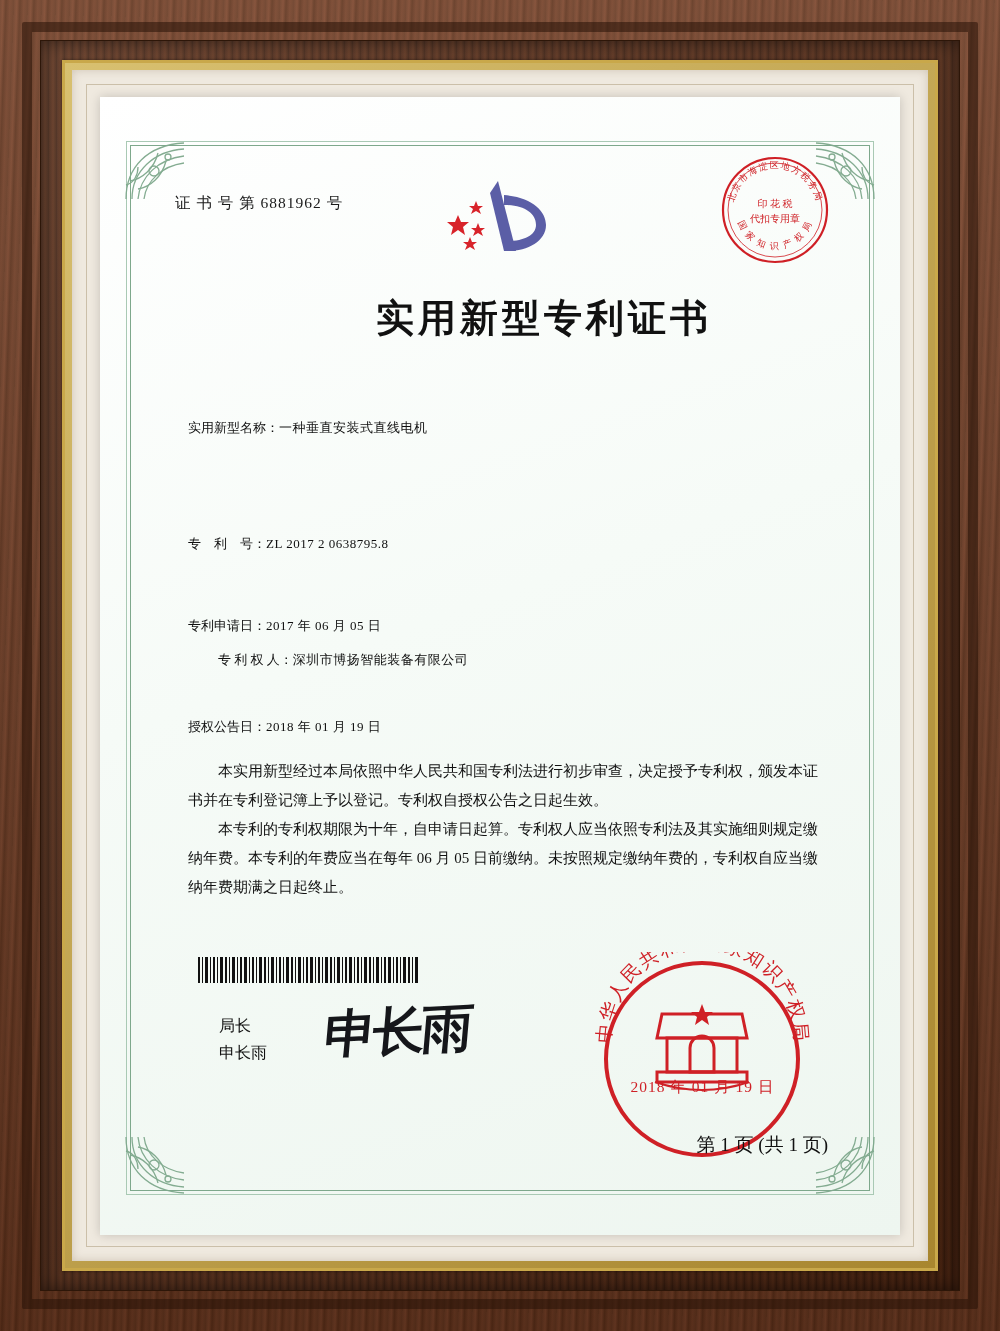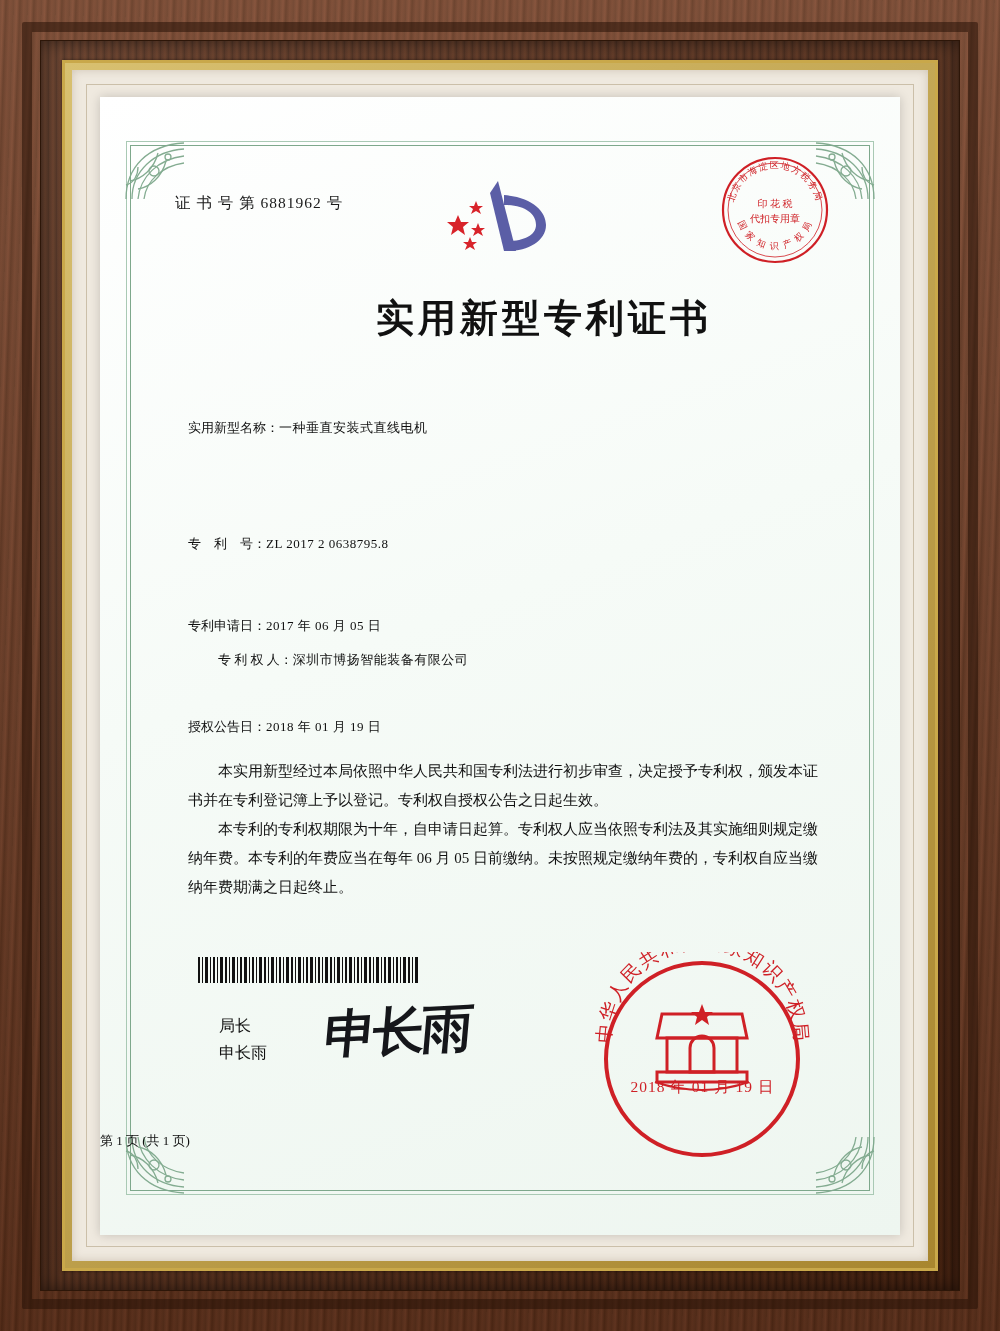--- a/index.html
+++ b/index.html
@@ -217,22 +217,22 @@
     color: #cf2026;
     font-size: 15.5px;
     letter-spacing: 1px;
     font-family: "Liberation Serif", serif;
   }
 
   #page-no {
     position: absolute;
     left: 0; top: 1035px;
     width: 728px;
-    text-align: left;
-    font-size: 13px;
+    text-align: right;
+    font-size: 19px;
     color: #111;
     font-family: "Liberation Serif", serif;
   }
 </style>
 </head>
 <body>
 
 <div id="frame-outer"></div>
 <div id="frame-bevel"></div>
 <div id="frame-inner"></div>

